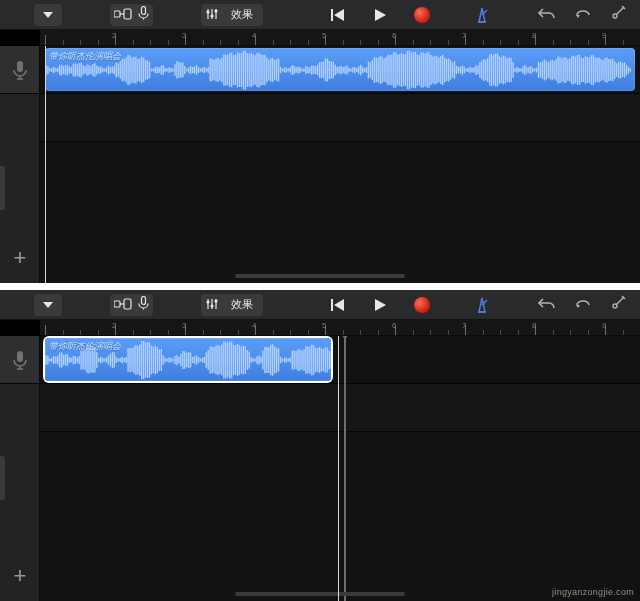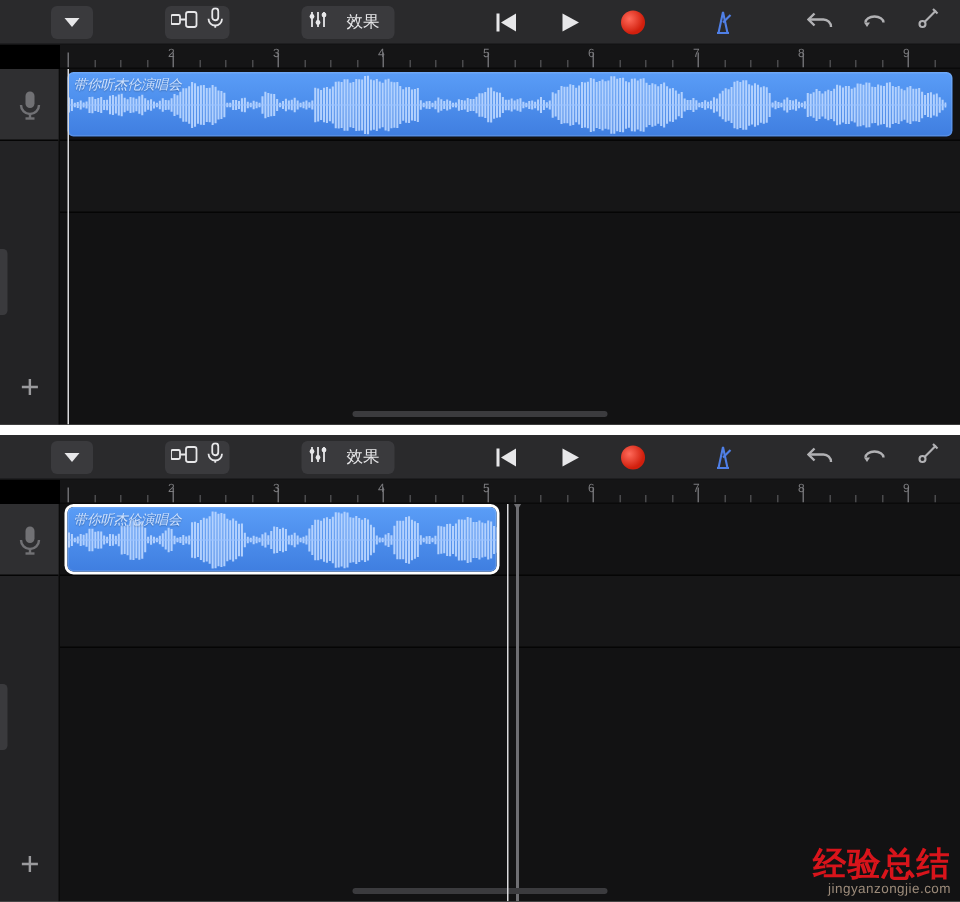--- a/index.html
+++ b/index.html
@@ -1002,15 +1002,14 @@
       </div>
       <div class="lane dark"></div>
       <div class="playhead" id="play-bot" style="left: 298px;"></div>
       <div class="end-marker" id="end-bot" style="left: 299px;"></div>
     </div>
   </div>
   <div class="home-indicator"></div>
 </div>
 
 <div class="wm">
-  <div class="l1">经验总结</div>
   <div class="l2">jingyanzongjie.com</div>
 </div>
 
 </body></html>

